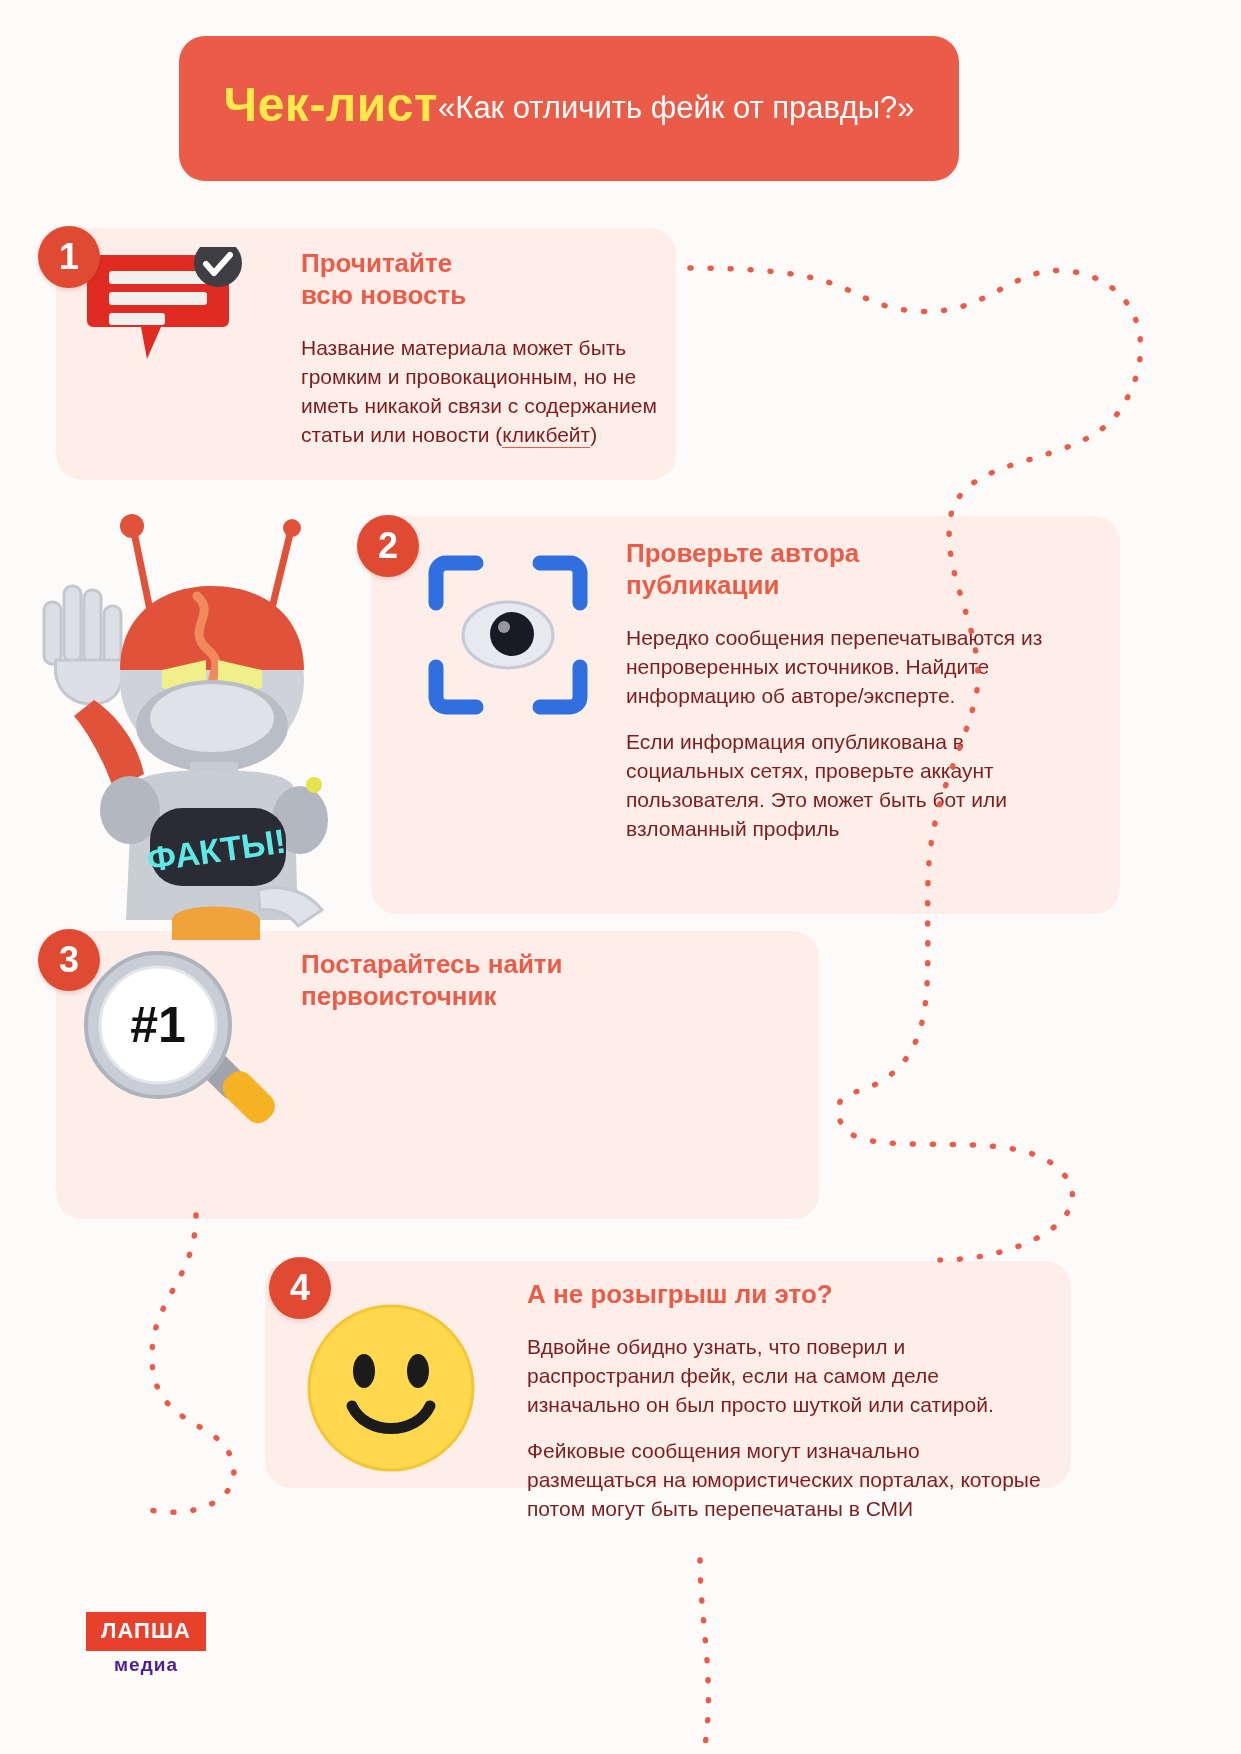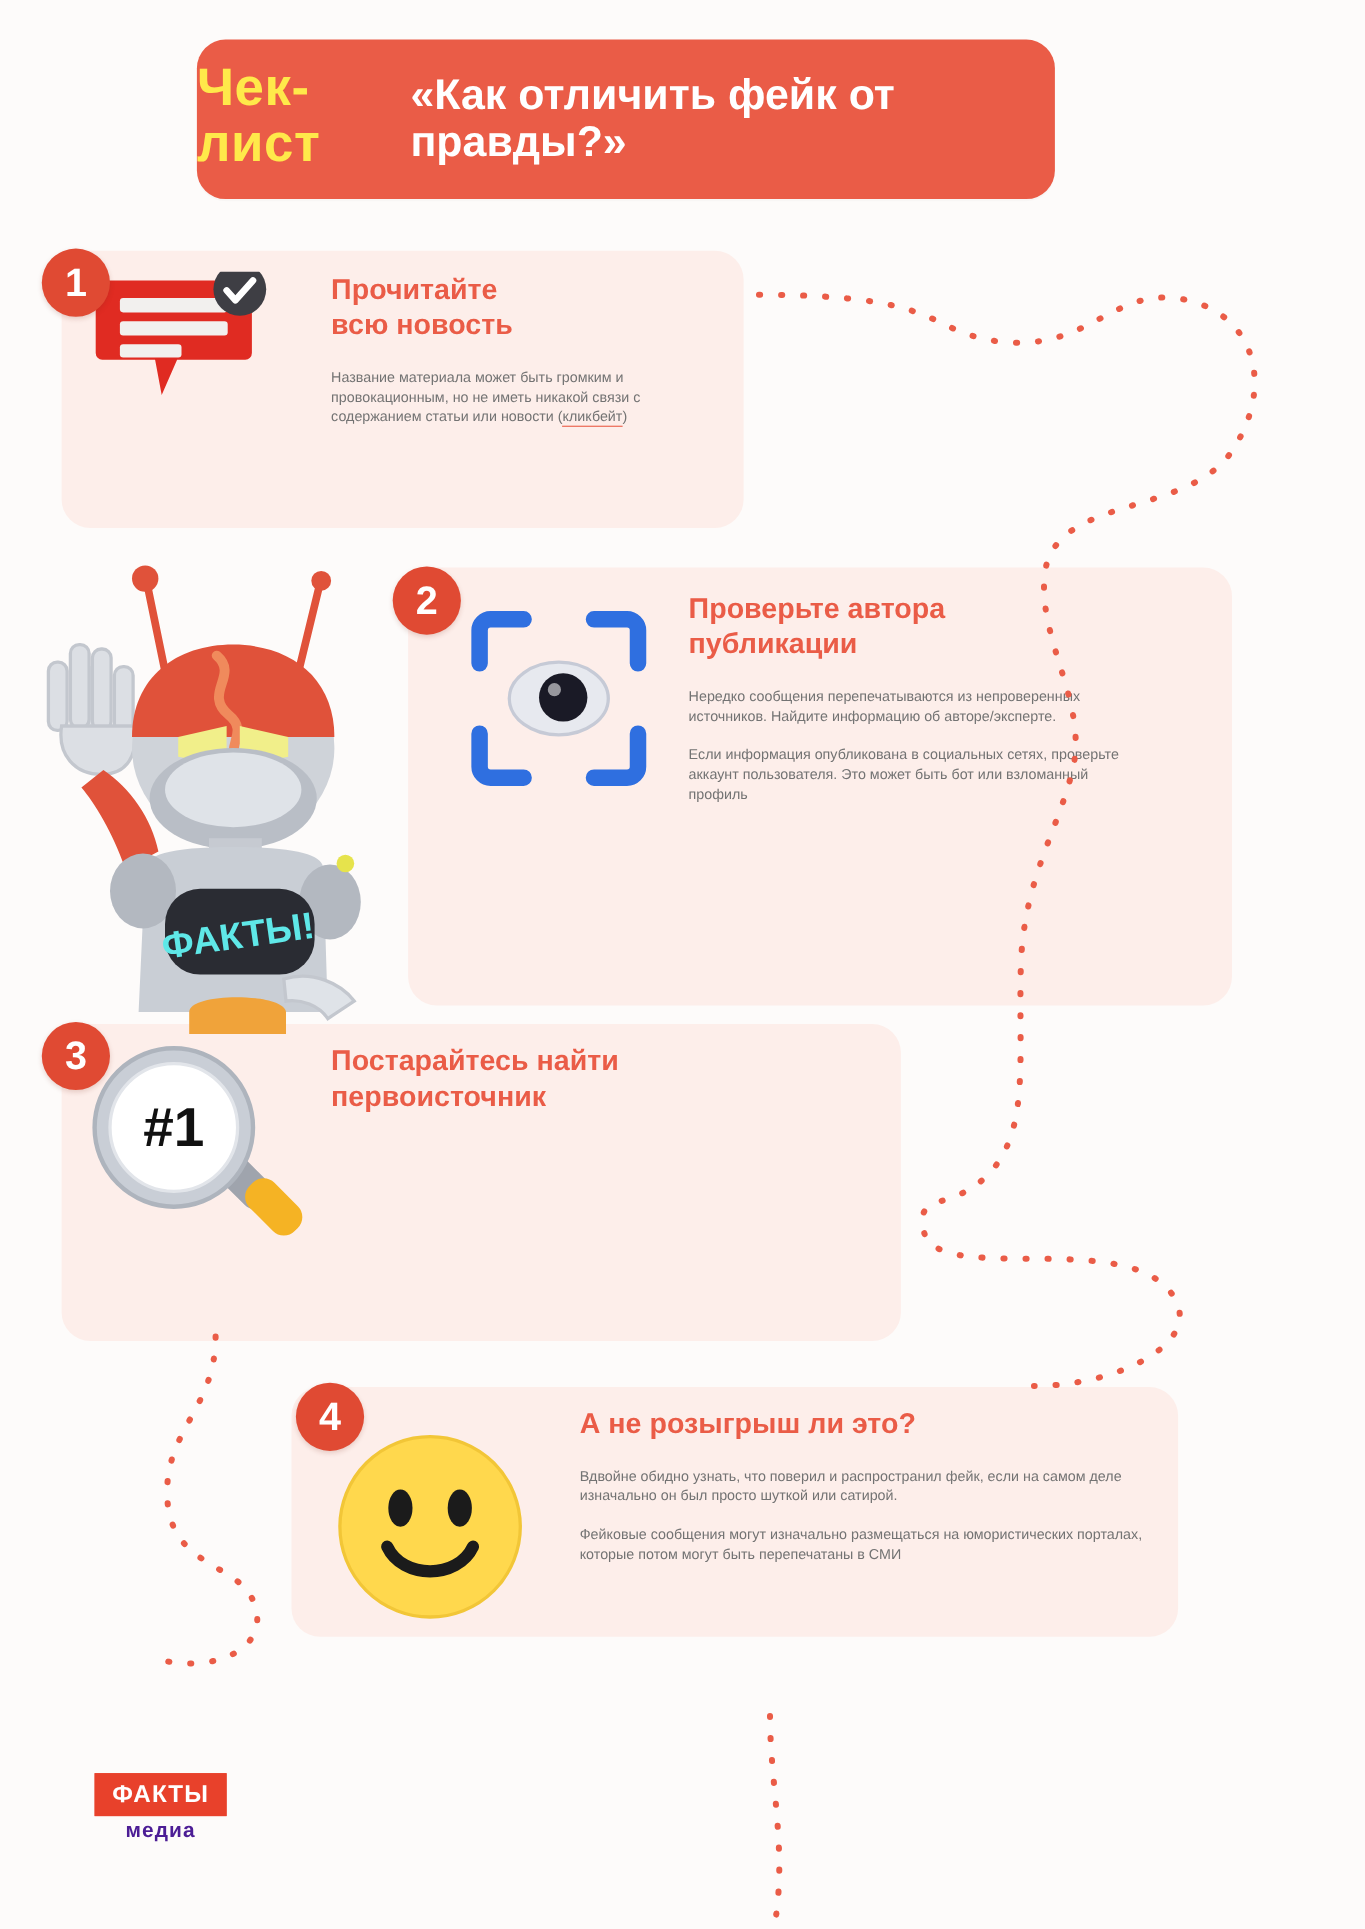--- a/index.html
+++ b/index.html
@@ -33,40 +33,40 @@
   .header-title {
     color: #ffe94a;
     font-size: 48px;
     font-weight: bold;
     letter-spacing: 0.5px;
     line-height: 1.05;
     margin-bottom: 6px;
   }
   .header-subtitle {
     color: #ffffff;
-    font-size: 39px;
-    font-weight: bold;
+    font-size: 31px;
+    font-weight: normal;
     line-height: 1.1;
   }
 
   
   .card {
     position: absolute;
     background: #fdeeea;
     border-radius: 26px;
   }
   .card-title {
     color: #ea5c47;
     font-size: 26px;
     font-weight: bold;
     line-height: 1.22;
   }
   .card-body {
-    color: #737373;
-    font-size: 13px;
+    color: #7f1d1d;
+    font-size: 21px;
     line-height: 1.38;
   }
   .card-body p { margin: 0 0 17px 0; }
   .card-body p:last-child { margin-bottom: 0; }
   .clickbait {
     border-bottom: 1.5px solid #ea5c47;
     padding-bottom: 1px;
   }
 
   
@@ -329,15 +329,15 @@
 
   <rect x="128" y="318" width="136" height="78" rx="32" fill="#2a2c33"></rect>
   <text x="196" y="372" text-anchor="middle" transform="rotate(-8 196 372)" font-family="Liberation Sans, sans-serif" font-size="34" font-weight="bold" fill="#5fe8e8">ФАКТЫ!</text>
   <circle cx="292" cy="295" r="8" fill="#e6e34c"></circle>
 
   <path d="M150 430 C 150 412, 235 412, 238 430 L238 452 L150 452 Z" fill="#f0a33a"></path>
   <path d="M236 400 C 262 392, 288 404, 300 420 L276 436 C 268 424, 252 418, 238 420 Z" fill="#dfe3e8" stroke="#c3c7ce" stroke-width="3"></path>
 </svg>
 
 <div class="logo">
-  <div class="logo-box">ФАКТЫ</div>
+  <div class="logo-box">ЛАПША</div>
   <div class="logo-sub">медиа</div>
 </div>
 
 </body></html>

